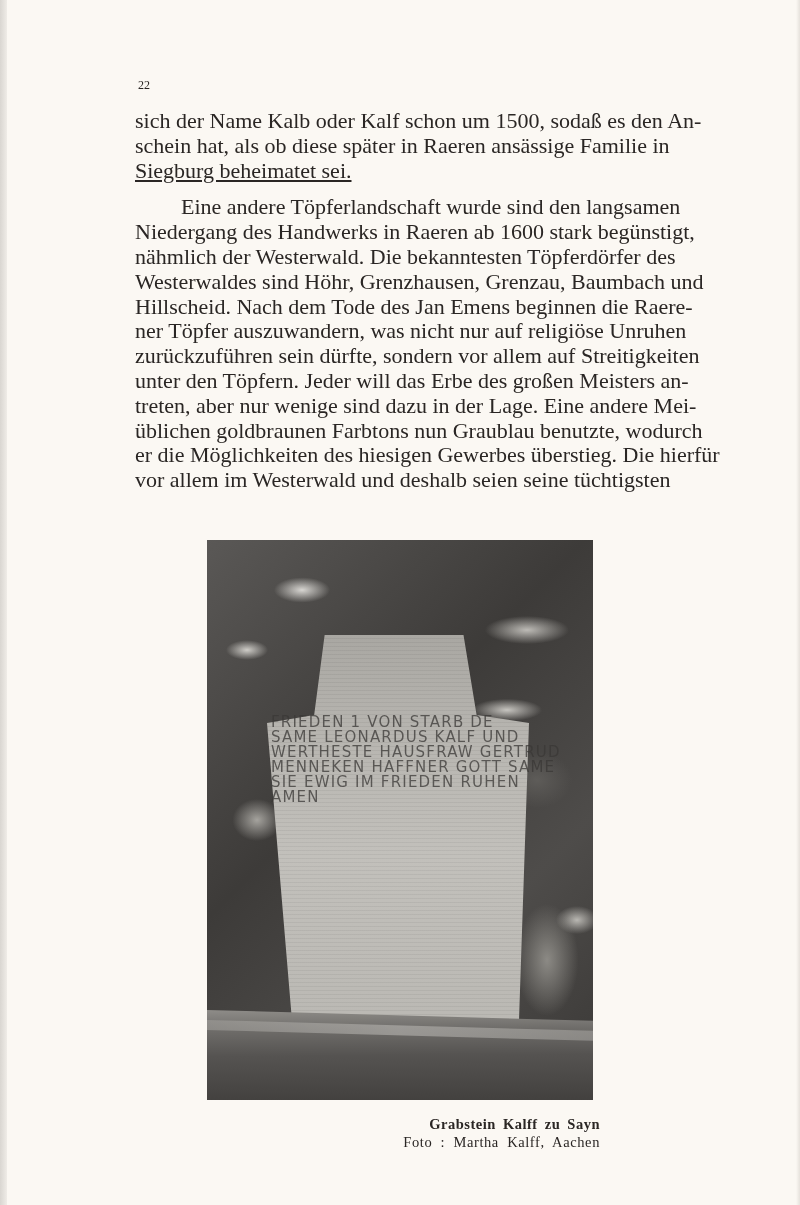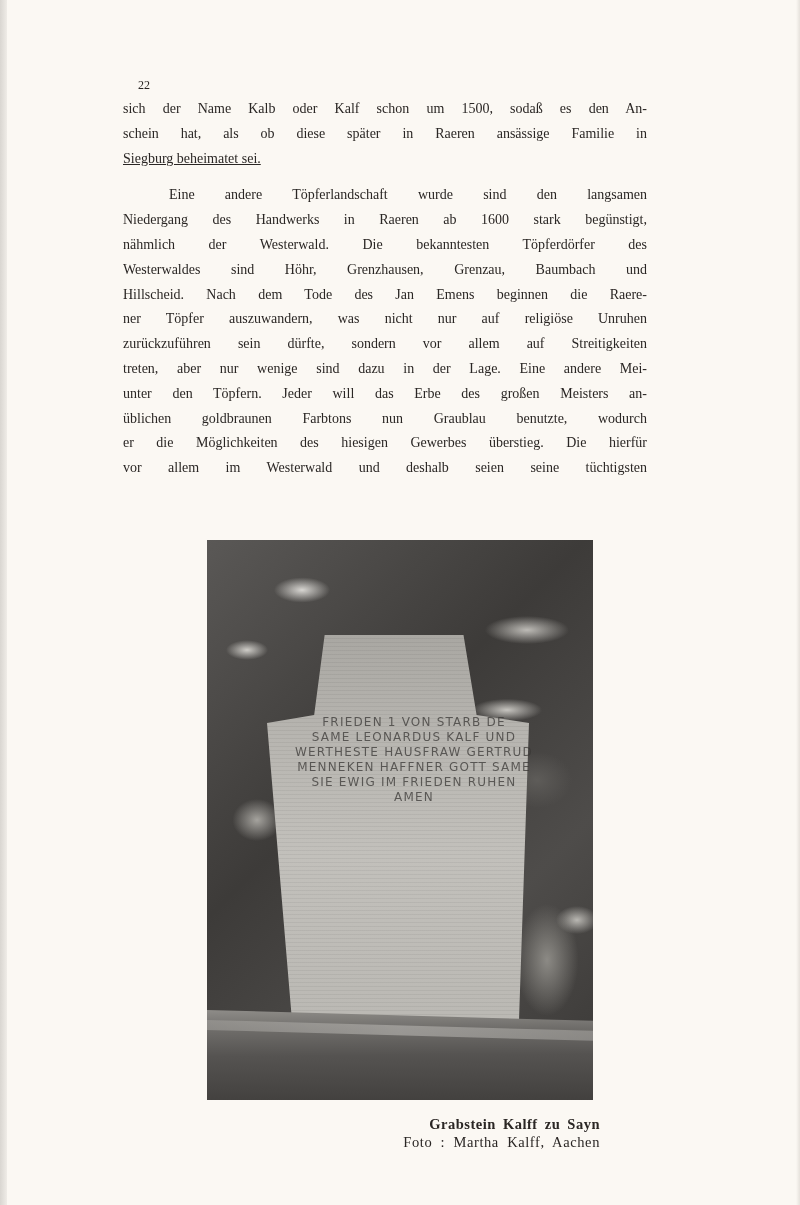--- a/index.html
+++ b/index.html
@@ -33,24 +33,24 @@
       top: 74px;
       font-size: 12px;
       line-height: 22px;
       margin-left: 15px;
     }
     .body-text {
       position: absolute;
       left: 123px;
       top: 97px;
       width: 524px;
-      font-size: 14px;
+      font-size: 22px;
       line-height: 24.8px;
       text-align: justify;
-      margin: 0;
+      margin: 12px;
     }
     .line {
       display: block;
       text-align: justify;
       text-align-last: justify;
       white-space: nowrap;
       height: 24.8px;
       overflow: visible;
     }
     .line.last {
@@ -91,30 +91,30 @@
       top: 95px;
       width: 262px;
       height: 400px;
       background:
         repeating-linear-gradient(0deg, rgba(0,0,0,0.05) 0px, rgba(0,0,0,0.05) 1px, transparent 1px, transparent 4px),
         linear-gradient(180deg, #a9a7a2 0%, #b7b5b0 25%, #c2c0bb 55%, #bab8b3 100%);
       clip-path: polygon(22% 0%, 75% 0%, 80% 20%, 100% 22%, 96% 100%, 10% 100%, 0% 22%, 18% 20%);
     }
     .photo .inscription {
       position: absolute;
-      left: 57px;
+      left: 64px;
       top: 175px;
       width: 300px;
       font-family: "DejaVu Sans", sans-serif;
-      font-size: 12px;
+      font-size: 15px;
       line-height: 15px;
       letter-spacing: 1.2px;
       color: #3a3836;
       opacity: 0.75;
-      text-align: center;
+      text-align: left;
     }
     .photo .inscription span {
       display: block;
       white-space: nowrap;
     }
     .photo .ground {
       position: absolute;
       left: 0;
       top: 470px;
       width: 386px;
@@ -170,22 +170,22 @@
     <span class="line last">Siegburg beheimatet sei.</span>
   </div>
   <div>
     <span class="line indent">Eine andere Töpferlandschaft wurde sind den langsamen</span>
     <span class="line">Niedergang des Handwerks in Raeren ab 1600 stark begünstigt,</span>
     <span class="line">nähmlich der Westerwald. Die bekanntesten Töpferdörfer des</span>
     <span class="line">Westerwaldes sind Höhr, Grenzhausen, Grenzau, Baumbach und</span>
     <span class="line">Hillscheid. Nach dem Tode des Jan Emens beginnen die Raere-</span>
     <span class="line">ner Töpfer auszuwandern, was nicht nur auf religiöse Unruhen</span>
     <span class="line">zurückzuführen sein dürfte, sondern vor allem auf Streitigkeiten</span>
+    <span class="line">unter den Töpfern. Jeder will das Erbe des großen Meisters an-</span>
     <span class="line">treten, aber nur wenige sind dazu in der Lage. Eine andere Mei-</span>
-    <span class="line">unter den Töpfern. Jeder will das Erbe des großen Meisters an-</span>
     <span class="line">üblichen goldbraunen Farbtons nun Graublau benutzte, wodurch</span>
     <span class="line">er die Möglichkeiten des hiesigen Gewerbes überstieg. Die hierfür</span>
     <span class="line">vor allem im Westerwald und deshalb seien seine tüchtigsten</span>
   </div>
 </div>
 
 <div class="photo">
   <div class="rock-bg"></div>
   <div class="stone"></div>
   <div class="inscription">

